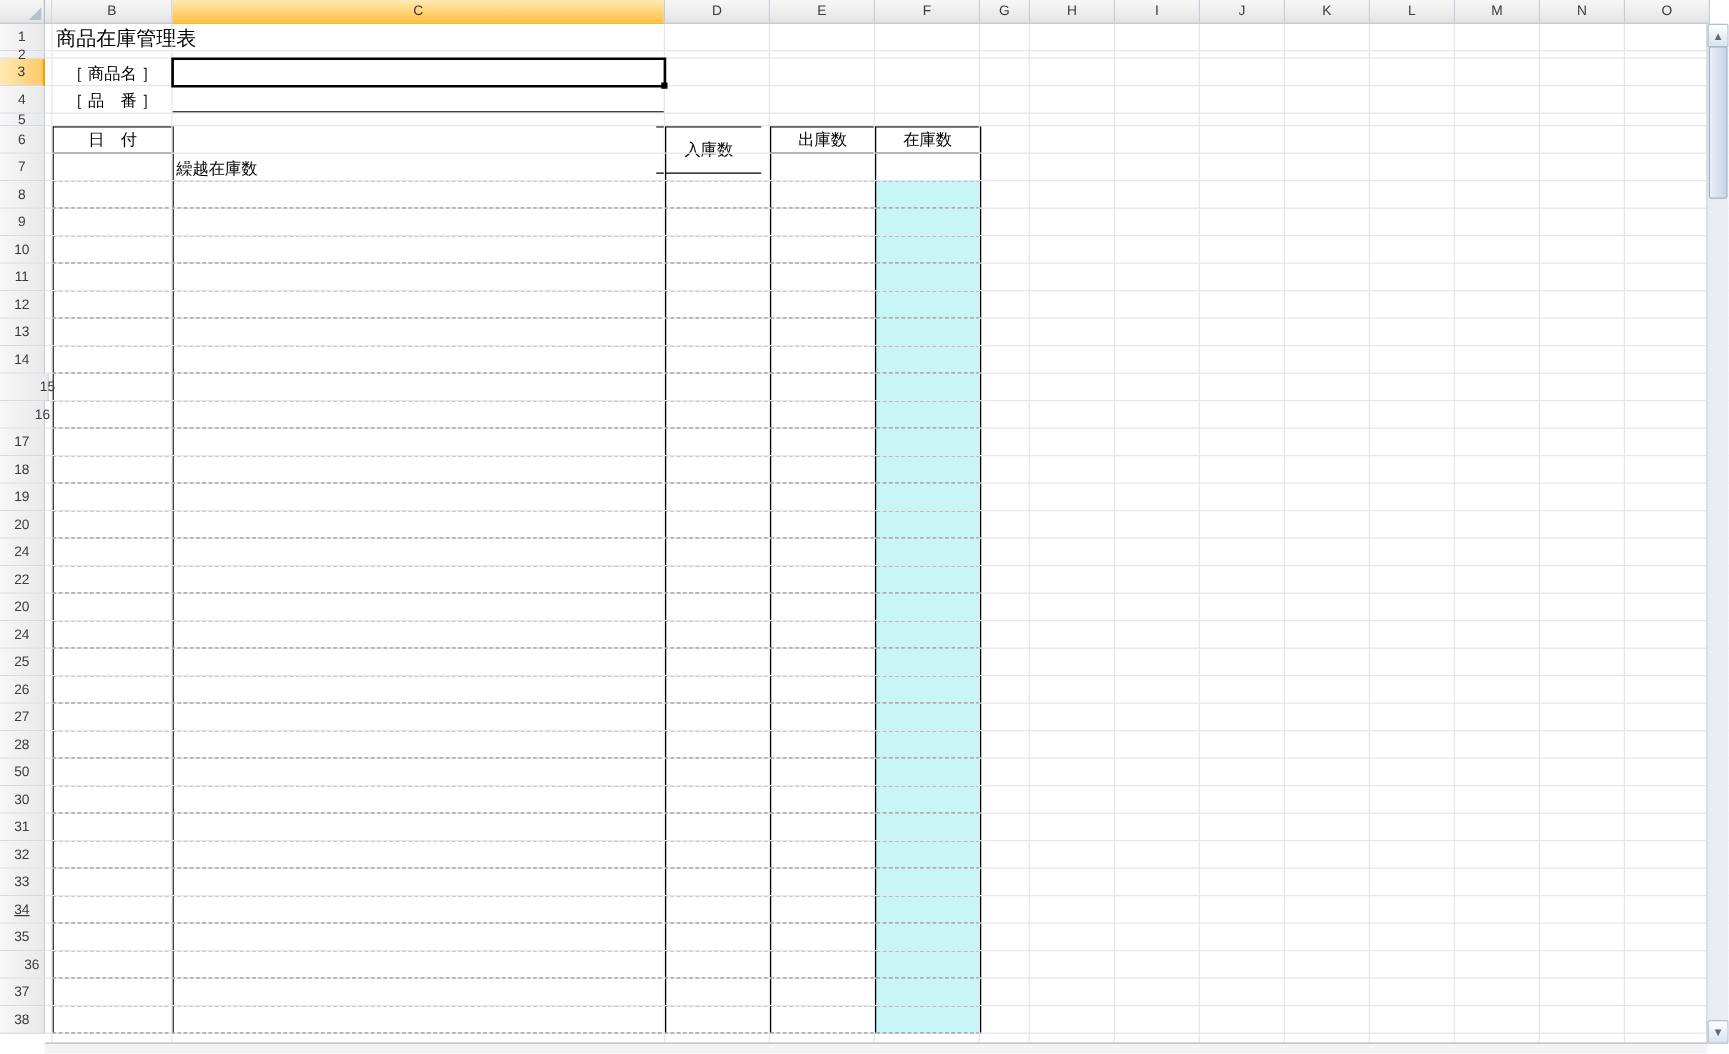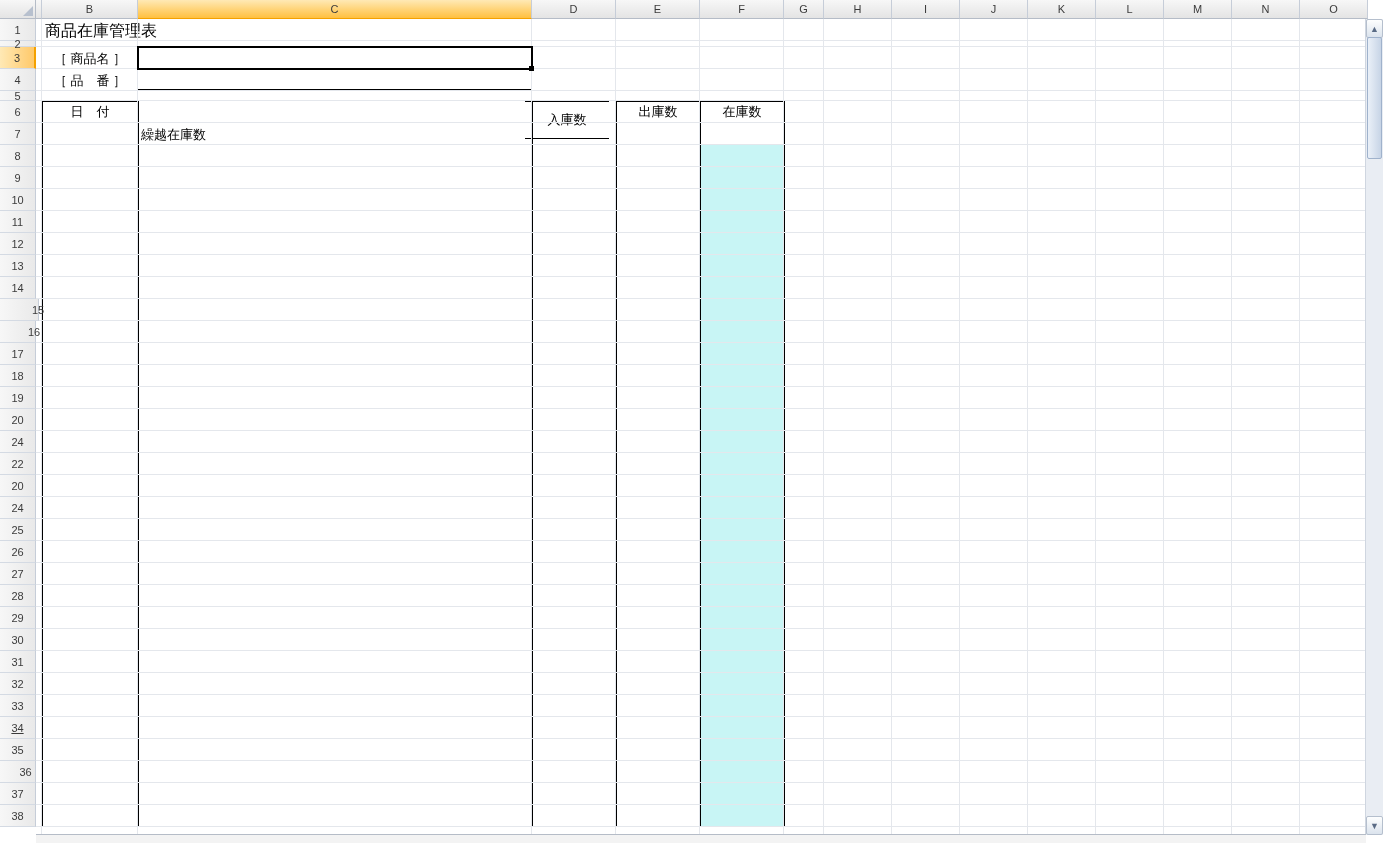--- a/index.html
+++ b/index.html
@@ -268,21 +268,21 @@
       <div class="row-h" style="height: 22px;">19</div>
       <div class="row-h" style="height: 22px;">20</div>
       <div class="row-h" style="height: 22px;">24</div>
       <div class="row-h" style="height: 22px;">22</div>
       <div class="row-h" style="height: 22px;">20</div>
       <div class="row-h" style="height: 22px;">24</div>
       <div class="row-h" style="height: 22px;">25</div>
       <div class="row-h" style="height: 22px;">26</div>
       <div class="row-h" style="height: 22px;">27</div>
       <div class="row-h" style="height: 22px;">28</div>
-      <div class="row-h" style="height: 22px;">29</div>
+      <div class="row-h" style="height: 22px;">50</div>
       <div class="row-h" style="height: 22px;">30</div>
       <div class="row-h" style="height: 22px;">31</div>
       <div class="row-h" style="height: 22px;">32</div>
       <div class="row-h" style="height: 22px; text-align: center;">33</div>
       <div class="row-h" style="height: 22px; text-decoration: underline;">34</div>
       <div class="row-h" style="height: 22px;">35</div>
       <div class="row-h" style="height: 22px; padding-left: 16px;">36</div>
       <div class="row-h" style="height: 22px;">37</div>
       <div class="row-h" style="height: 22px;">38</div>
     </div>

